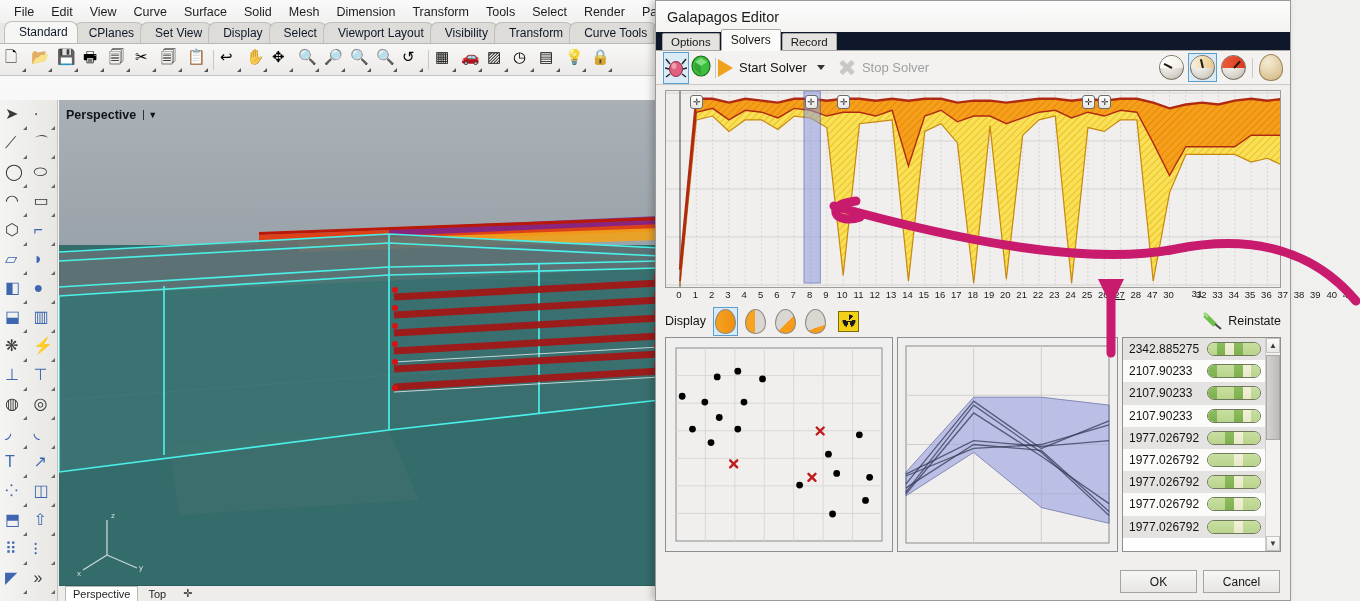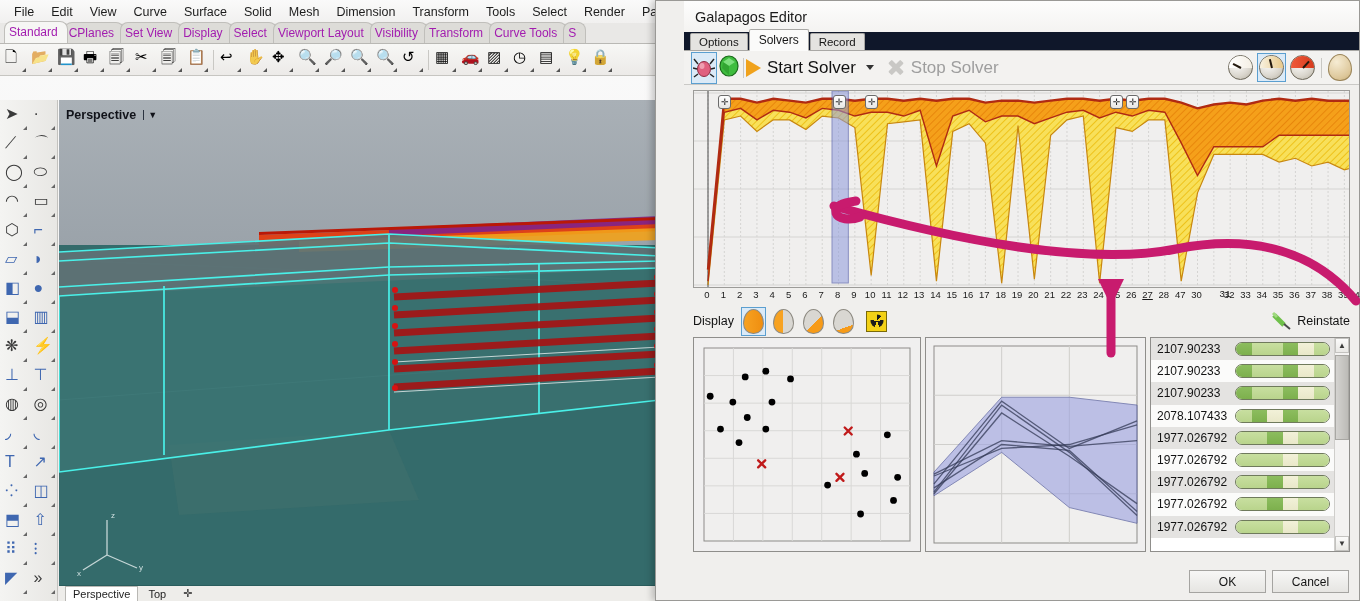--- a/index.html
+++ b/index.html
@@ -22,21 +22,21 @@
   .rh-ico::before{content:""; position:absolute; left:2px; top:4px; width:9px;height:10px;
             background:#cfcfcf; clip-path:polygon(0 100%,40% 0,100% 60%,60% 100%);}
   .rh-title span { font-size:12.5px; color:#5d5d5d; white-space:nowrap; }
 
   .rh-menu { height:23px; display:flex; align-items:center; padding-left:6px; gap:0px;
              background:linear-gradient(#fafafa,#f1f0ef); }
   .rh-menu div { font-size:12.5px; color:#1d1d1d; padding:3px 9px 3px 8px; white-space:nowrap; }
 
   .rh-tabs { height:21px; display:flex; align-items:flex-end; padding-left:4px;
              background:#e9e8e6; border-bottom:1px solid #b9b8b4; }
-  .rh-tab { font-size:12px; color:#a21caf; padding:3px 9px 3px 4px; white-space:nowrap;
+  .rh-tab { font-size:12px; color:#0f172a; padding:3px 9px 3px 14px; white-space:nowrap;
             background:#dddcd8; border:1px solid #c0bfbb; border-bottom:none;
             border-radius:8px 8px 0 0; margin-right:-4px; position:relative; }
   .rh-tab.sel { background:#f6f6f4; z-index:5; padding-bottom:4px; }
 
   .rh-toolbar { height:32px; display:flex; align-items:center; padding-left:3px; gap:2px;
                 background:linear-gradient(#f7f7f5,#eceae8); border-bottom:1px solid #c6c5c1; }
   .tb-i { width:24px; height:26px; position:relative; flex:none; }
   .tb-sep { width:1px; height:20px; background:#c9c8c4; margin:0 2px; }
   .tb-i .cor { position:absolute; right:1px; bottom:1px; width:0;height:0;
                border-left:4px solid transparent; border-bottom:4px solid #555; }
@@ -57,44 +57,44 @@
               font-size:12.5px; font-weight:bold; color:#11131a; z-index:9; }
   #vp-label .cv { margin-left:7px; border-left:1px solid #2b3340; padding-left:4px;
                   font-size:9px; }
   #vp-tabs { position:absolute; left:59px; bottom:0; right:0; height:16px;
              background:#eeedea; border-top:1px solid #2a5d5d; display:flex;
              align-items:center; padding-left:6px; gap:3px; overflow:hidden; }
   .vt { font-size:11px; color:#1e1e1e; padding:1px 7px; }
   .vt.sel { background:#ffffff; border:1px solid #b9b8b4; border-bottom:none; }
 
   
-  #gal { position:absolute; left:655px; top:0; width:705px; height:601px;
+  #gal { position:absolute; left:655px; top:0; width:636px; height:601px;
          background:#f0efed; border:1px solid #9a9996;
-         box-shadow:-3px 0 7px rgba(0,0,0,.22);padding-left:28px; }
+         box-shadow:-3px 0 7px rgba(0,0,0,.22); }
   #gal-title { height:31px; display:flex; align-items:center; padding-left:11px;
                background:linear-gradient(#fdfdfd,#f4f3f1); }
   #gal-title span { font-size:14.5px; color:#1b1b1b; }
 
   #gal-tabs { height:19px; display:flex; align-items:flex-end; padding-left:6px;
               background:#0f172a; border-bottom:1px solid #a9a8a5; }
   .gtab { font-size:11.5px; color:#161616; padding:2px 8px 2px 8px; background:#e4e3e0;
           border:1px solid #a9a8a5; border-bottom:none; margin-right:1px;
           border-radius:2px 2px 0 0; }
   .gtab.sel { background:#fbfbfa; padding:3px 9px 3px 9px; position:relative; top:1px;
               border-bottom:1px solid #fbfbfa; font-size:12px; }
 
   #gal-tb { height:34px; display:flex; align-items:center; padding:0 7px;
             background:#f3f2f0; border-bottom:1px solid #cac9c6; }
   .egg { width:24px;height:27px;border-radius:50% 50% 48% 48%/58% 58% 42% 42%;
          position:relative; flex:none; }
   .btnbox { border:1px solid #5b9fd0; background:#dbeaf7; padding:1px; }
   .startbtn { display:flex; align-items:center; gap:6px; }
   .tri { width:0;height:0;border-left:15px solid #f0a21c;
          border-top:9px solid transparent;border-bottom:9px solid transparent; }
-  .lbl { font-size:17px; color:#121212; }
+  .lbl { font-size:13px; color:#121212; }
   .lbl.dis { color:#9e9e9e; }
   .caret { width:0;height:0;border-left:4px solid transparent;border-right:4px solid transparent;
            border-top:5px solid #333; }
   .xmark { width:17px;height:17px;position:relative; }
   .xmark i { position:absolute; left:50%; top:0; width:5px; height:17px; background:#c9c8c5;
              border-radius:1px; }
   .xmark i:first-child{transform:translateX(-50%) rotate(45deg);}
   .xmark i:last-child{transform:translateX(-50%) rotate(-45deg);}
   .gauge { width:25px;height:25px;border-radius:50%; position:relative; flex:none;
            background:radial-gradient(circle at 36% 30%,#fff,#d9d5cc 62%,#b3ada0);
@@ -829,27 +829,27 @@
           <polyline points="8,153.78 75.66666666666666,67.10000000000001 143.33333333333331,114.38000000000001 211,177.42" fill="none" stroke="#333a55" stroke-width="1.3" opacity=".75"></polyline>
           <polyline points="8,138.01999999999998 75.66666666666666,110.44 143.33333333333331,106.5 211,86.80000000000001" fill="none" stroke="#333a55" stroke-width="1.3" opacity=".75"></polyline>
           <polyline points="8,149.84 75.66666666666666,106.5 143.33333333333331,112.41000000000001 211,173.48" fill="none" stroke="#333a55" stroke-width="1.3" opacity=".75"></polyline>
           <polyline points="8,136.05 75.66666666666666,102.56 143.33333333333331,108.47 211,102.56" fill="none" stroke="#333a55" stroke-width="1.3" opacity=".75"></polyline>
           <polyline points="8,155.75 75.66666666666666,74.97999999999999 143.33333333333331,118.32000000000001 211,165.60000000000002" fill="none" stroke="#333a55" stroke-width="1.3" opacity=".75"></polyline>
         </svg>
     </div>
     <div class="pane" id="p3">
       <div id="list">
           <div class="lrow">
-            <div class="lval">2107.90233</div>
+            <div class="lval">2342.885275</div>
             <div class="genome">
-              <i style="background: linear-gradient(rgb(140, 189, 94), rgb(125, 176, 77));"></i>
-              <i style="background: linear-gradient(rgb(200, 223, 160), rgb(185, 212, 140));"></i>
               <i style="background: linear-gradient(rgb(200, 223, 160), rgb(185, 212, 140));"></i>
               <i style="background: linear-gradient(rgb(140, 189, 94), rgb(125, 176, 77));"></i>
               <i style="background: linear-gradient(rgb(242, 241, 216), rgb(233, 232, 201));"></i>
+              <i style="background: linear-gradient(rgb(140, 189, 94), rgb(125, 176, 77));"></i>
+              <i style="background: linear-gradient(rgb(200, 223, 160), rgb(185, 212, 140));"></i>
               <i style="background: linear-gradient(rgb(200, 223, 160), rgb(185, 212, 140));"></i>
             </div>
           </div>
           <div class="lrow">
             <div class="lval">2107.90233</div>
             <div class="genome">
               <i style="background: linear-gradient(rgb(140, 189, 94), rgb(125, 176, 77));"></i>
               <i style="background: linear-gradient(rgb(200, 223, 160), rgb(185, 212, 140));"></i>
               <i style="background: linear-gradient(rgb(200, 223, 160), rgb(185, 212, 140));"></i>
               <i style="background: linear-gradient(rgb(140, 189, 94), rgb(125, 176, 77));"></i>
@@ -862,27 +862,27 @@
             <div class="genome">
               <i style="background: linear-gradient(rgb(140, 189, 94), rgb(125, 176, 77));"></i>
               <i style="background: linear-gradient(rgb(200, 223, 160), rgb(185, 212, 140));"></i>
               <i style="background: linear-gradient(rgb(200, 223, 160), rgb(185, 212, 140));"></i>
               <i style="background: linear-gradient(rgb(140, 189, 94), rgb(125, 176, 77));"></i>
               <i style="background: linear-gradient(rgb(242, 241, 216), rgb(233, 232, 201));"></i>
               <i style="background: linear-gradient(rgb(200, 223, 160), rgb(185, 212, 140));"></i>
             </div>
           </div>
           <div class="lrow">
-            <div class="lval">2078.107433</div>
+            <div class="lval">2107.90233</div>
             <div class="genome">
+              <i style="background: linear-gradient(rgb(140, 189, 94), rgb(125, 176, 77));"></i>
+              <i style="background: linear-gradient(rgb(200, 223, 160), rgb(185, 212, 140));"></i>
               <i style="background: linear-gradient(rgb(200, 223, 160), rgb(185, 212, 140));"></i>
               <i style="background: linear-gradient(rgb(140, 189, 94), rgb(125, 176, 77));"></i>
               <i style="background: linear-gradient(rgb(242, 241, 216), rgb(233, 232, 201));"></i>
-              <i style="background: linear-gradient(rgb(140, 189, 94), rgb(125, 176, 77));"></i>
-              <i style="background: linear-gradient(rgb(200, 223, 160), rgb(185, 212, 140));"></i>
               <i style="background: linear-gradient(rgb(200, 223, 160), rgb(185, 212, 140));"></i>
             </div>
           </div>
           <div class="lrow">
             <div class="lval">1977.026792</div>
             <div class="genome">
               <i style="background: linear-gradient(rgb(200, 223, 160), rgb(185, 212, 140));"></i>
               <i style="background: linear-gradient(rgb(200, 223, 160), rgb(185, 212, 140));"></i>
               <i style="background: linear-gradient(rgb(140, 189, 94), rgb(125, 176, 77));"></i>
               <i style="background: linear-gradient(rgb(242, 241, 216), rgb(233, 232, 201));"></i>

